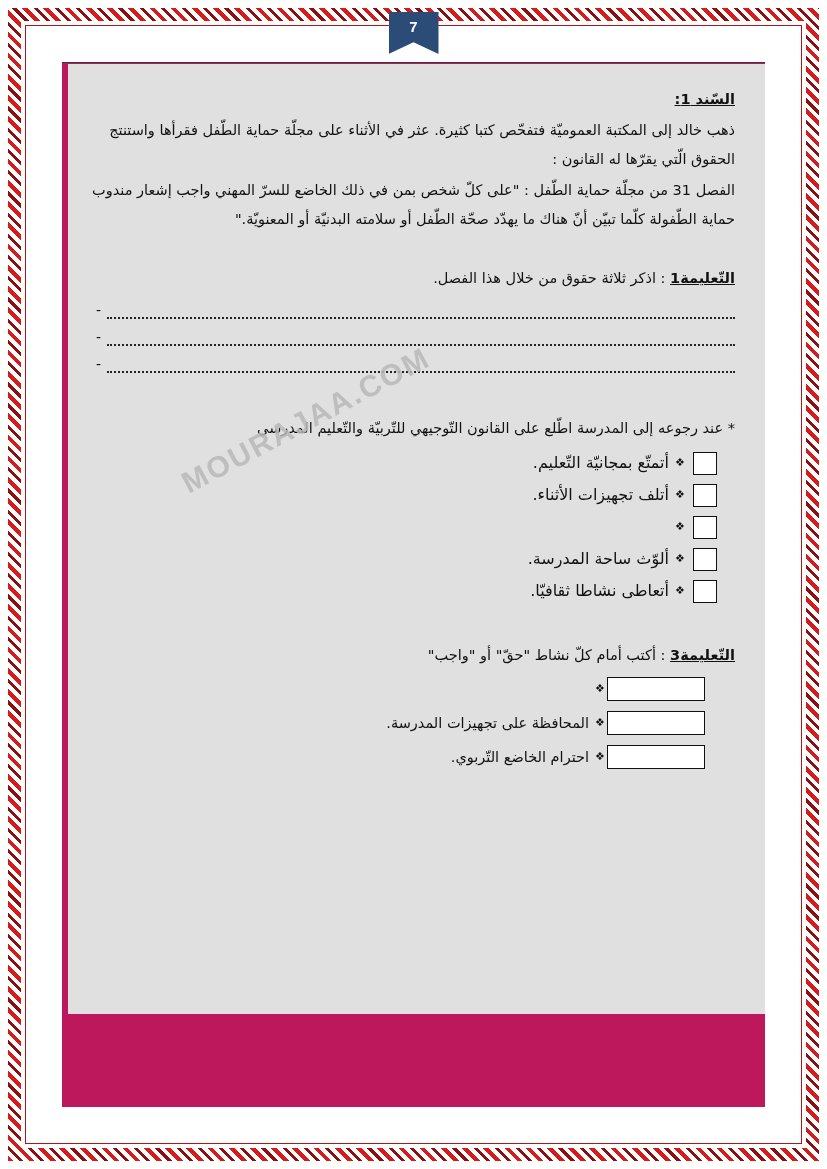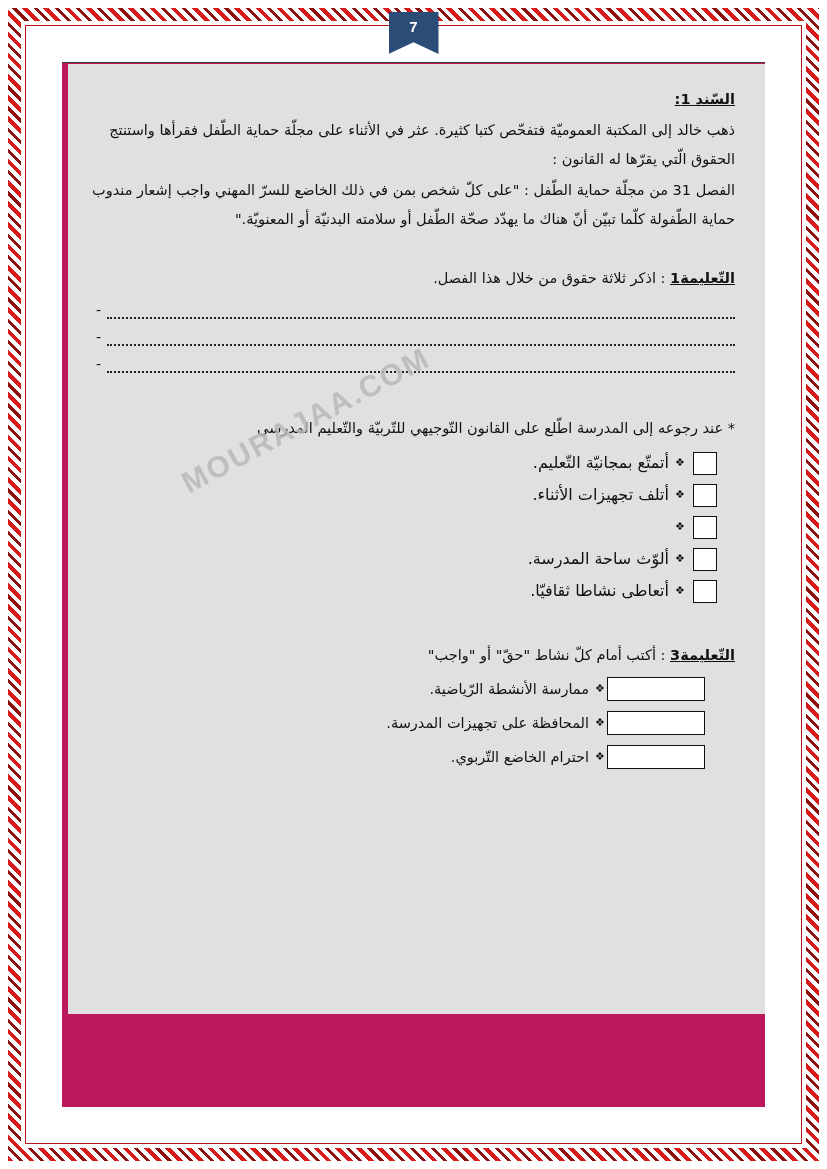--- a/index.html
+++ b/index.html
@@ -286,21 +286,20 @@
 
     <div>
       <div class="para">
         <span class="u">التّعليمة3</span><span> : أكتب أمام كلّ نشاط "حقّ" أو "واجب"</span>
       </div>
 
       <div>
         <div class="box-row">
           <span class="abox"></span>
           <span class="bullet">❖</span>
-          <span>ممارسة الأنشطة الرّياضية.</span>
         </div>
         <div class="box-row">
           <span class="abox"></span>
           <span class="bullet">❖</span>
           <span>المحافظة على تجهيزات المدرسة.</span>
         </div>
         <div class="box-row">
           <span class="abox"></span>
           <span class="bullet">❖</span>
           <span>احترام الخاضع التّربوي.</span>

